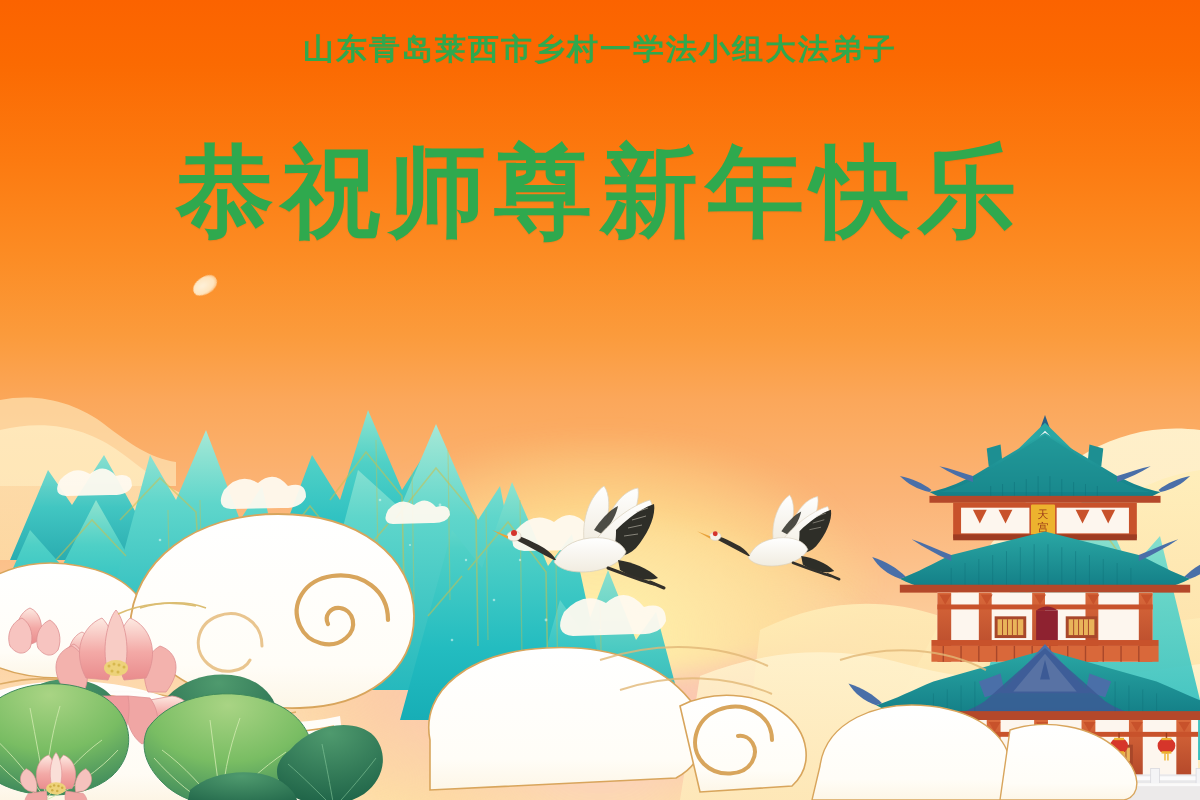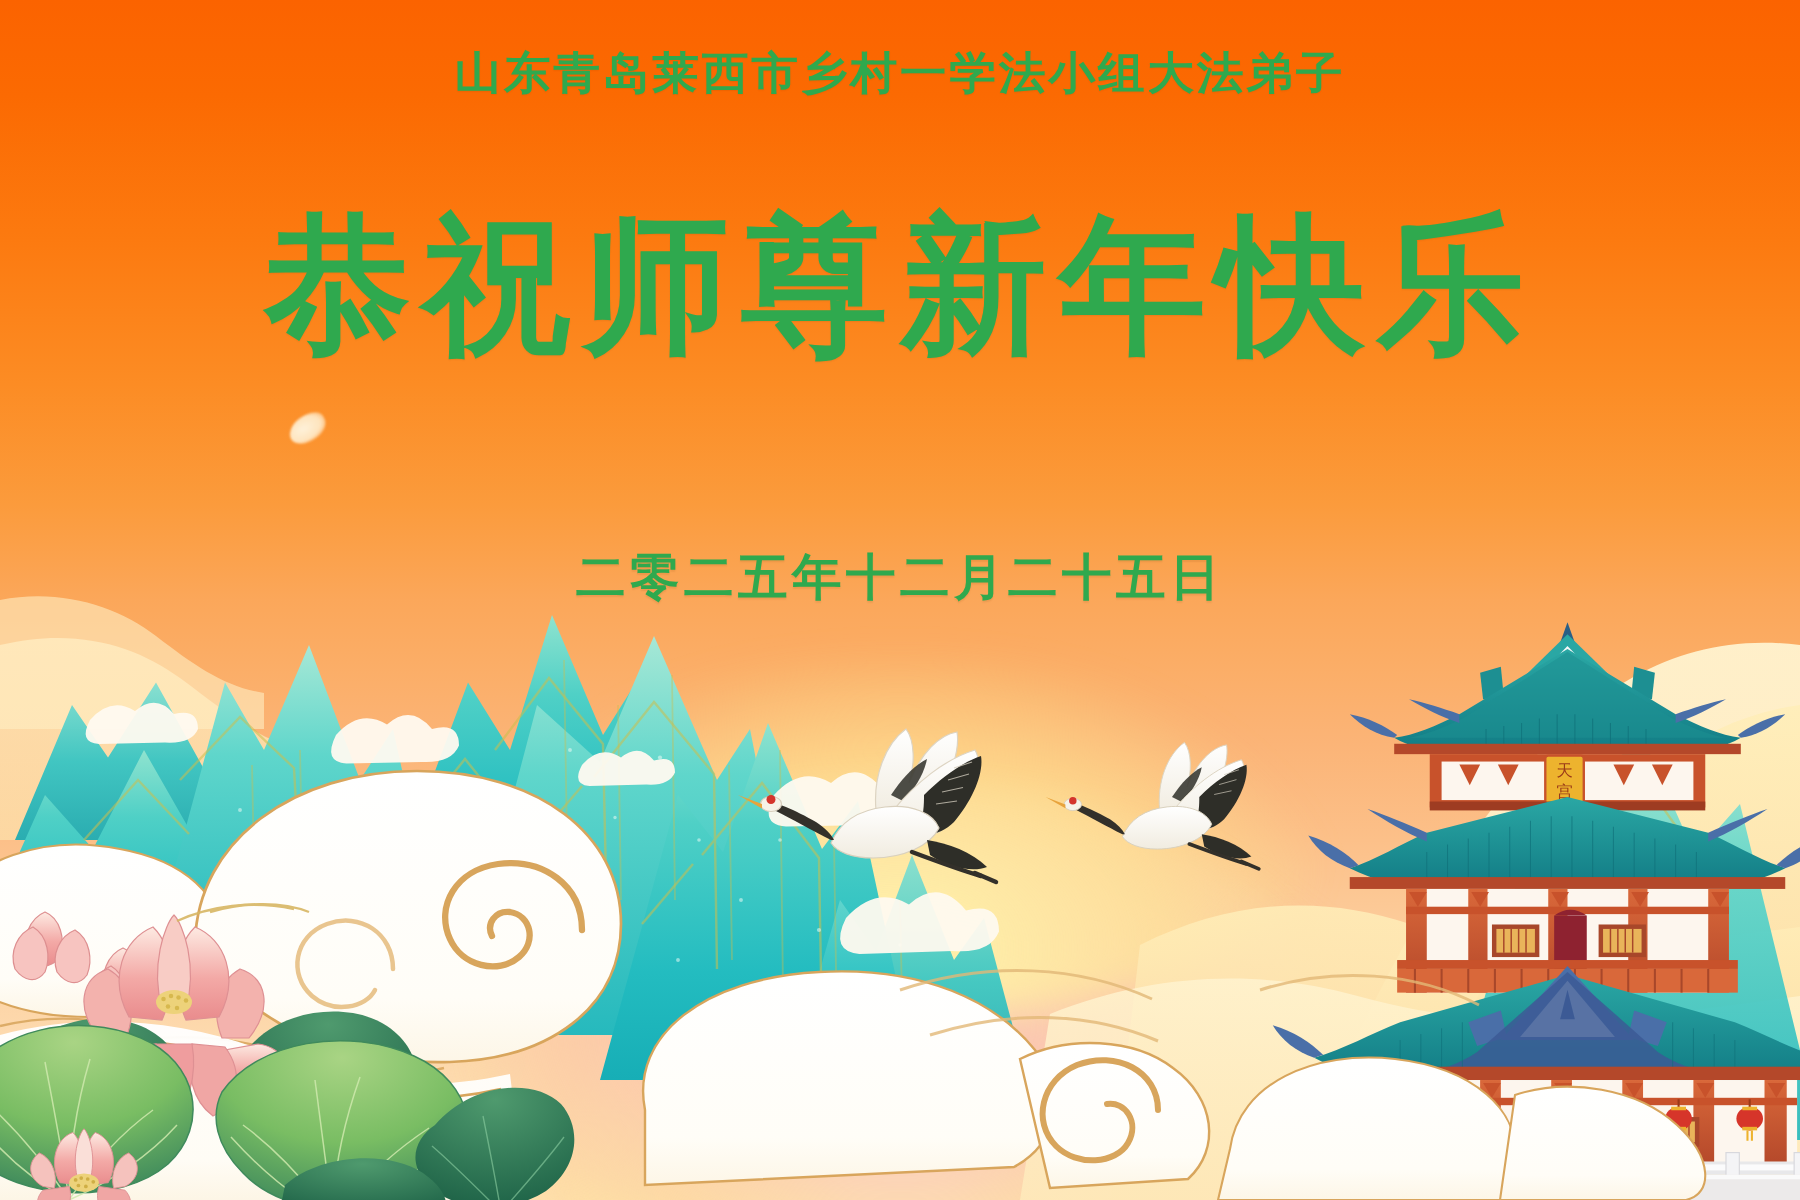--- a/index.html
+++ b/index.html
@@ -695,17 +695,16 @@
           <circle cx="-6" cy="7" r="2"></circle>
           <circle cx="2" cy="8" r="2"></circle>
       </g>
     </g>
 
     <path d="M200,190 C222,170 268,166 292,182 C312,196 310,210 300,210 L196,210 Z" fill="url(#leafD)"></path>
   </svg>
 
   <div class="ctext" id="line-org">山东青岛莱西市乡村一学法小组大法弟子</div>
   <div class="ctext" id="line-main">恭祝师尊新年快乐</div>
-  <div class="ctext" id="line-date">二零二五年十二月二十五日</div>
 
   <div id="crescent"></div>
 
 </div>
 
 </body></html>

